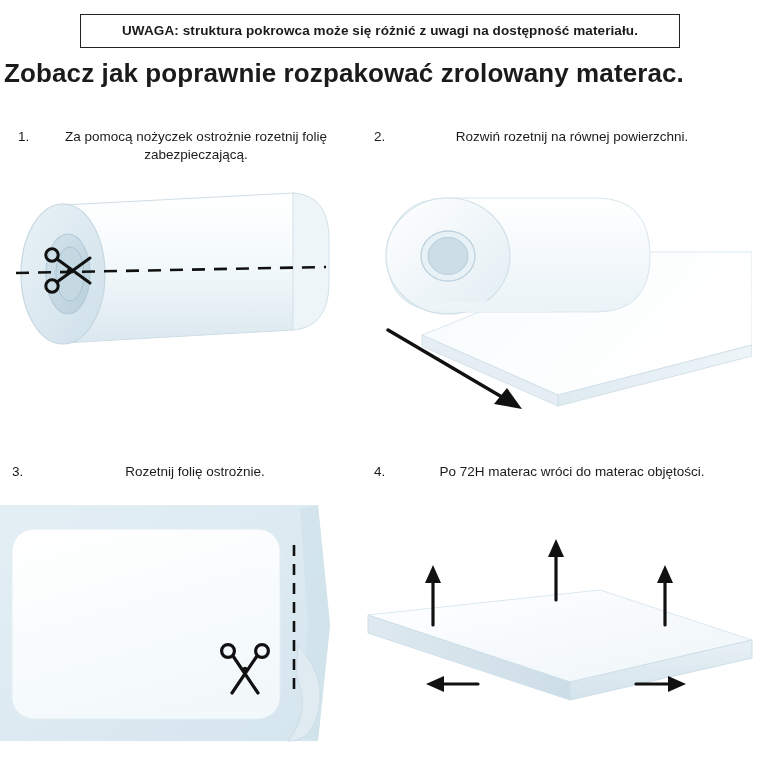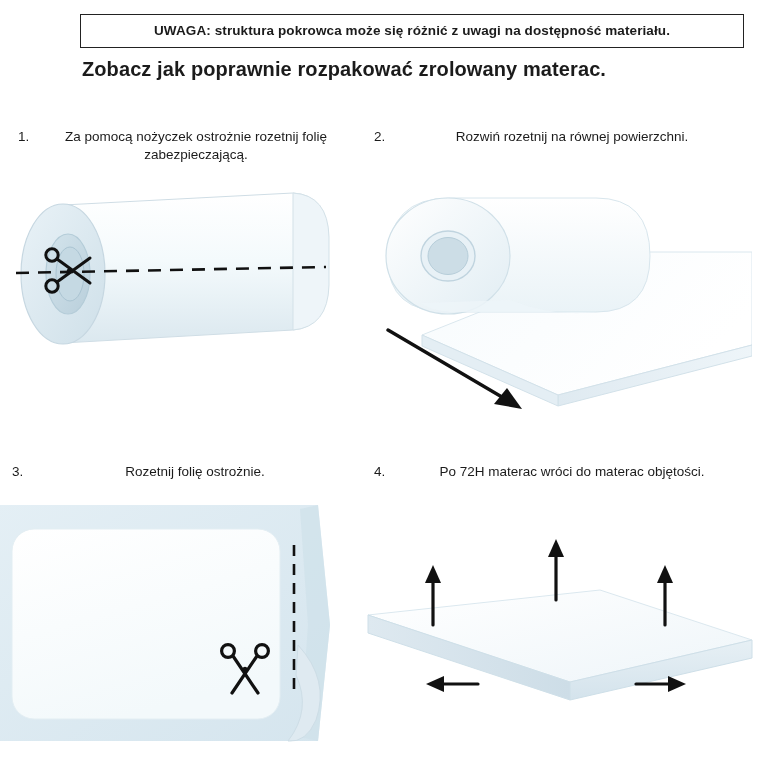--- a/index.html
+++ b/index.html
@@ -14,39 +14,39 @@
     color: #1b1b1b;
     position: relative;
     overflow: hidden;
   }
 
   
   .notice {
     position: absolute;
     left: 80px;
     top: 14px;
-    width: 664px;
+    width: 600px;
     box-sizing: border-box;
     border: 1px solid #222222;
     background: #ffffff;
     text-align: center;
     padding: 8px 6px 9px 6px;
     font-size: 13.5px;
     font-weight: bold;
     letter-spacing: 0.1px;
   }
 
   
   .main-title {
     position: absolute;
     left: 0;
     top: 58px;
     width: 688px;
     text-align: center;
-    font-size: 20px;
+    font-size: 26px;
     font-weight: bold;
     letter-spacing: 0.1px;
   }
 
   
   .step {
     position: absolute;
   }
   .step-head {
     display: flex;

